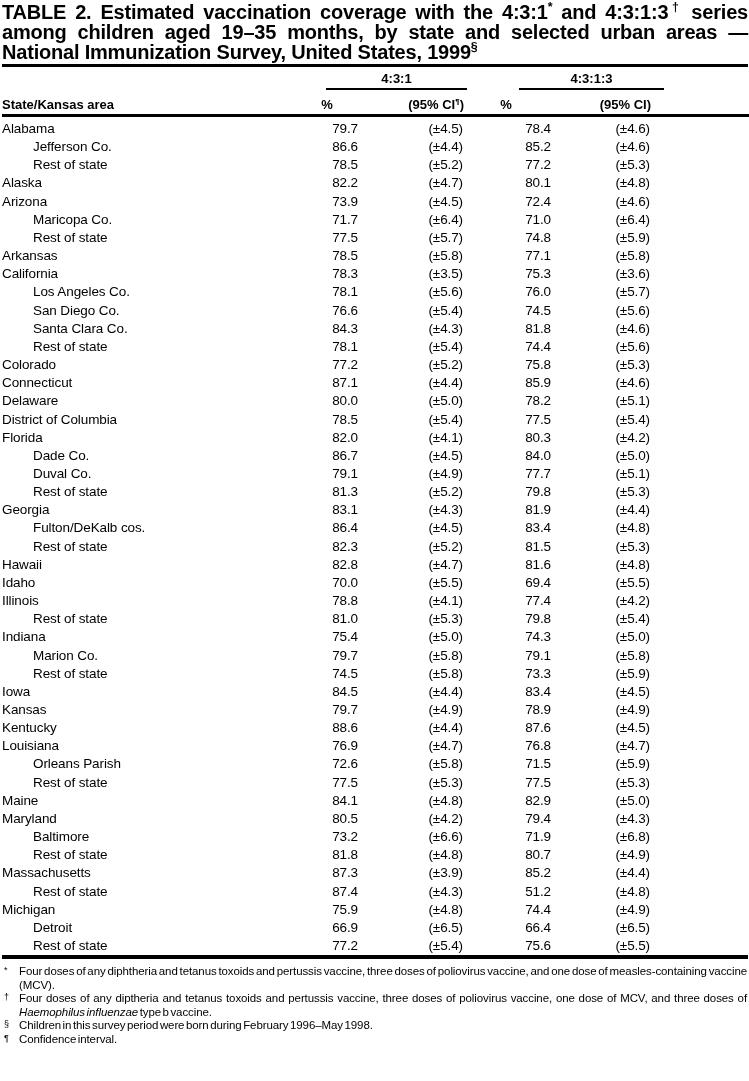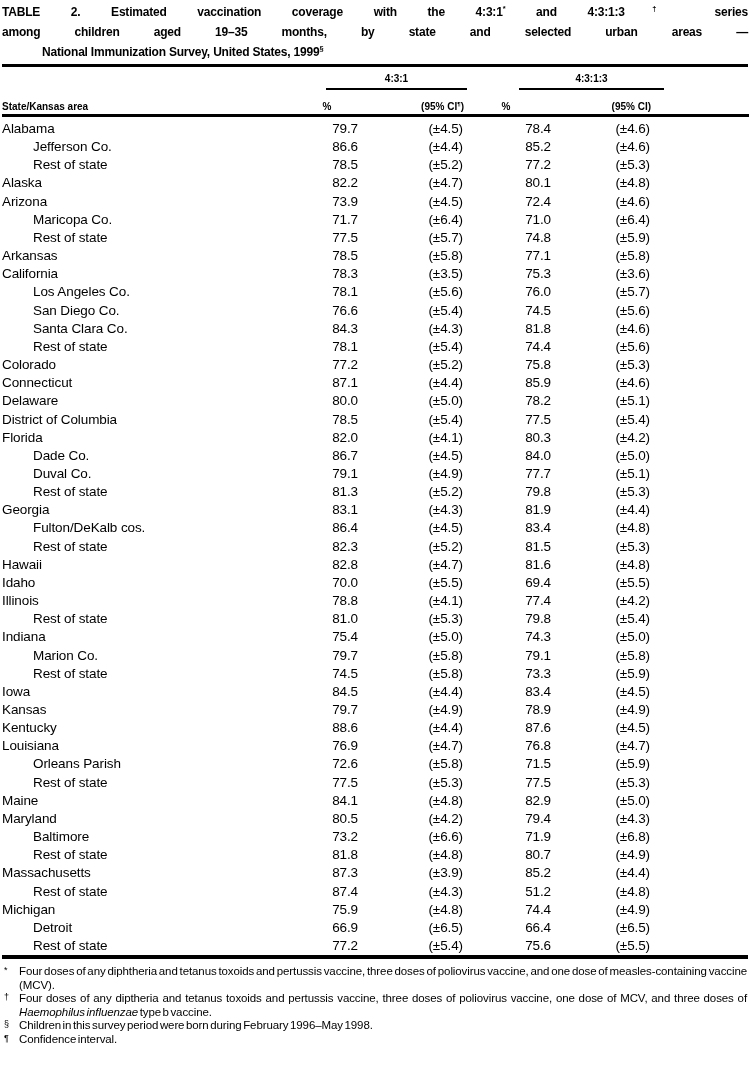--- a/index.html
+++ b/index.html
@@ -7,36 +7,36 @@
     width: 749px;
     height: 1081px;
     color: #000000;
     font-family: "Liberation Sans", sans-serif;
     -webkit-font-smoothing: antialiased;
     overflow: hidden;
   }
   .page { width: 749px; box-sizing: border-box; padding: 2px 1px 0 2px; }
 
   
-  .title { font-weight: bold; font-size: 12px; line-height: 20px; letter-spacing: -0.2px; }
+  .title { font-weight: bold; font-size: 20px; line-height: 20px; letter-spacing: -0.2px; }
   .title-line { text-align: justify; text-align-last: justify; white-space: normal; }
-  .title-line.last { text-align-last: left; margin-left: 40px; }
+  .title-line.last { text-align-last: left; }
   .title sup { font-size: 62%; line-height: 0; vertical-align: super; }
   .title-rule { border-top: 3px solid #000; margin-top: 2px; }
 
   
   table.coverage { width: 747px; border-collapse: collapse; table-layout: fixed; }
   col.c-area   { width: 300px; }
   col.c-pct1   { width: 60px; }
   col.c-ci1    { width: 105px; }
   col.c-pct2   { width: 88px; }
   col.c-ci2    { width: 99px; }
   col.c-spacer { width: 95px; }
 
-  thead th { font-weight: bold; font-size: 10px; padding: 0; vertical-align: bottom; }
+  thead th { font-weight: bold; font-size: 13px; padding: 0; vertical-align: bottom; }
   tr.spanner-row th { height: 23px; }
   .spanner-inner {
     text-align: center;
     border-bottom: 2px solid #000;
     padding-bottom: 2px;
     line-height: 15px;
   }
   th.g1 .spanner-inner { margin-left: 24px; margin-right: 0px; }
   th.g2 .spanner-inner { margin-left: 52px; margin-right: -10px; }
 

